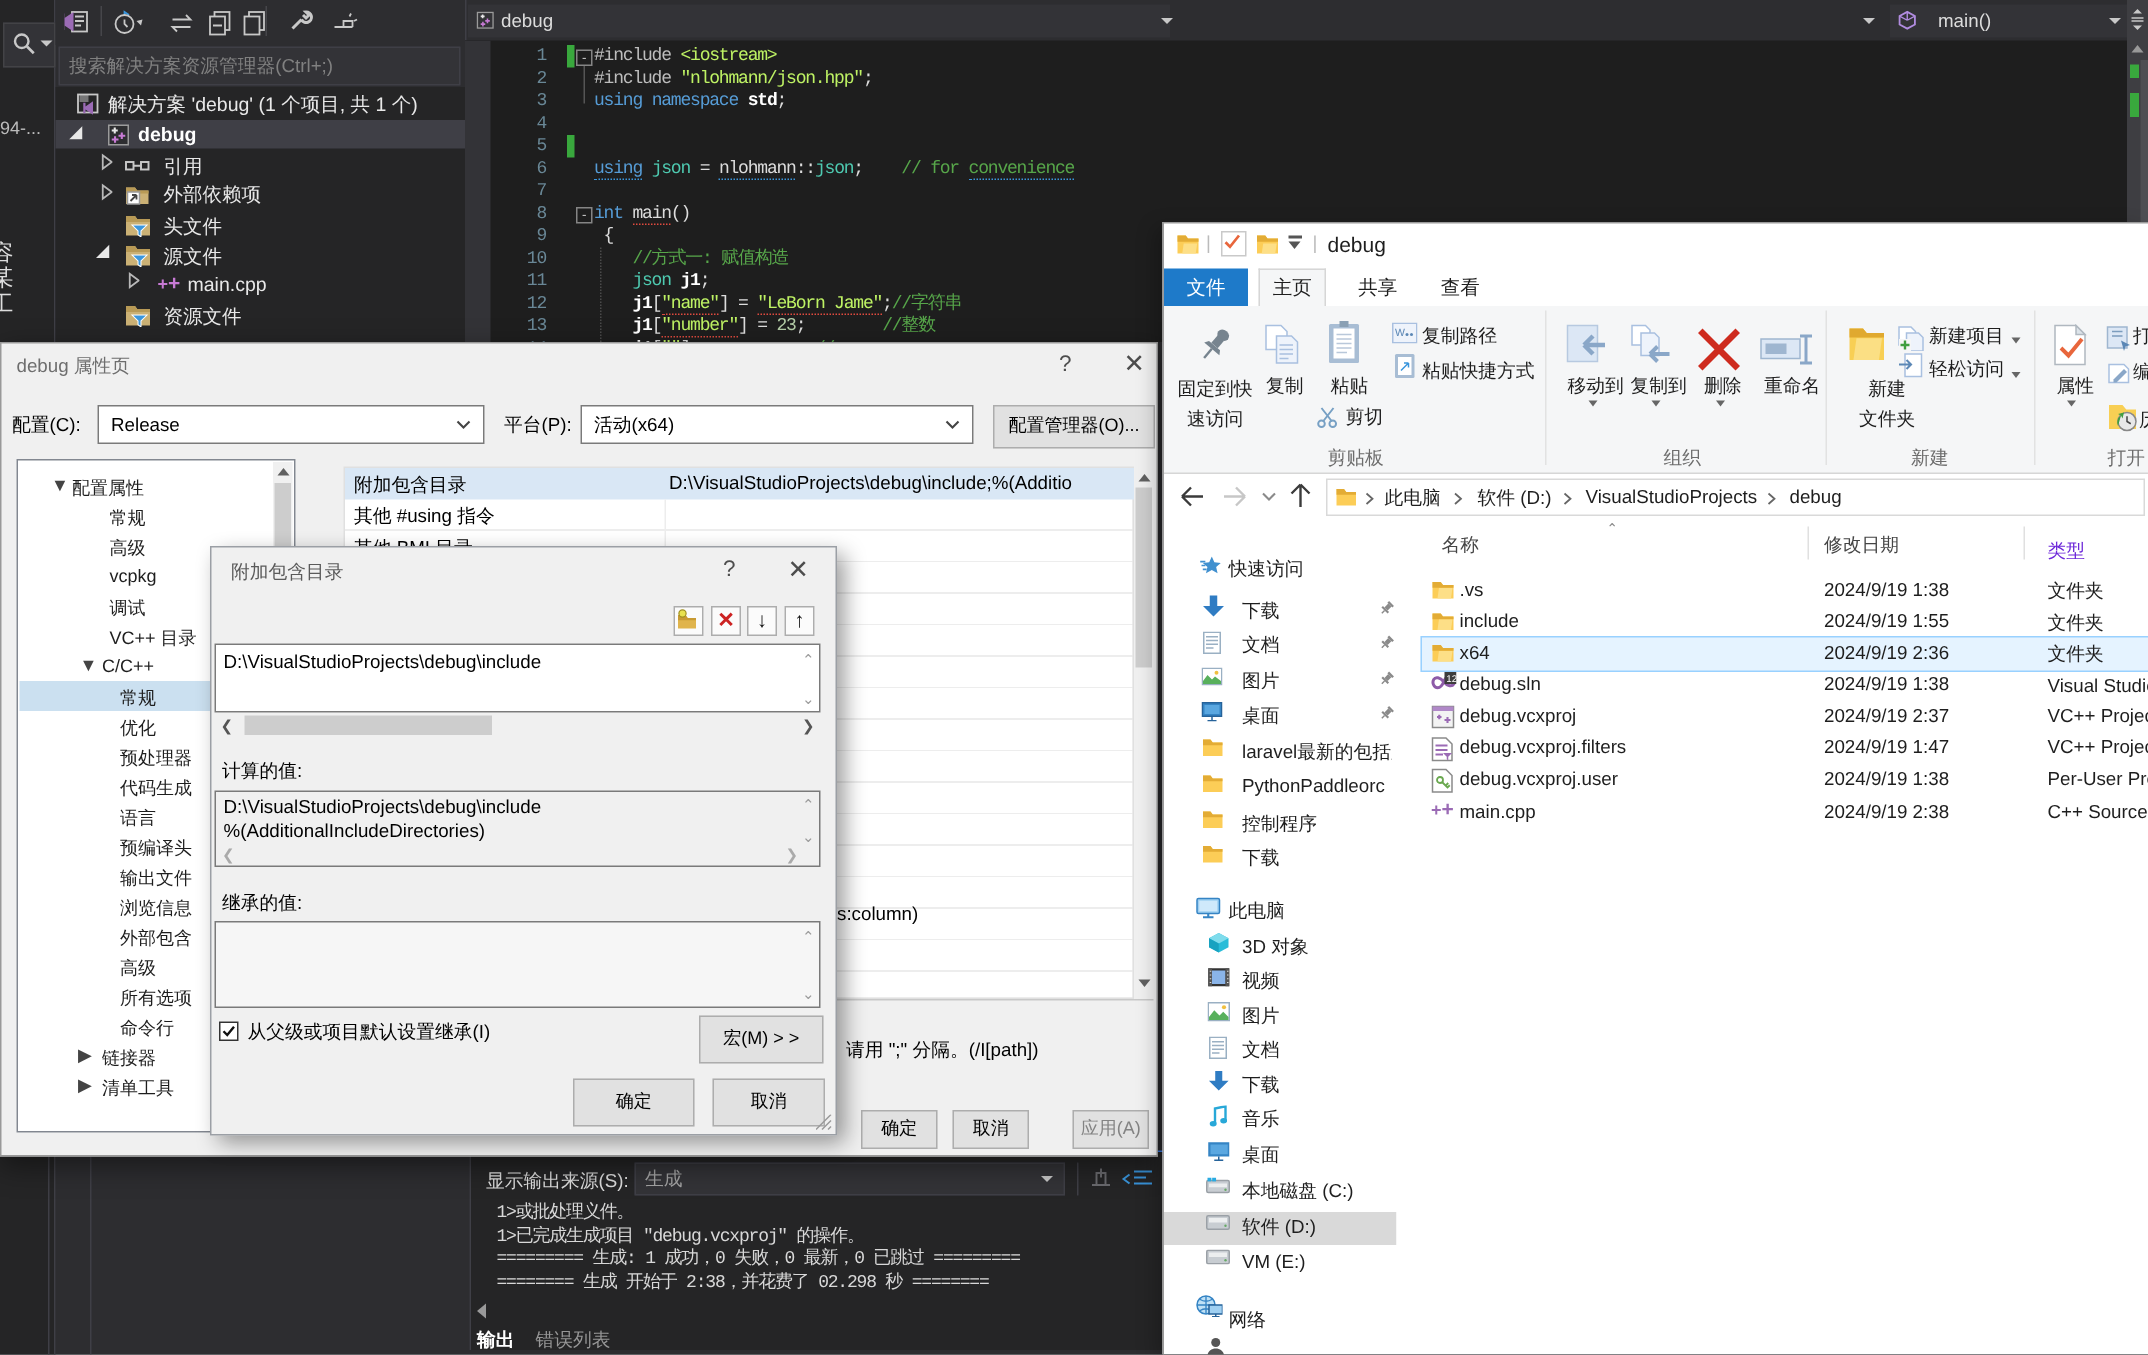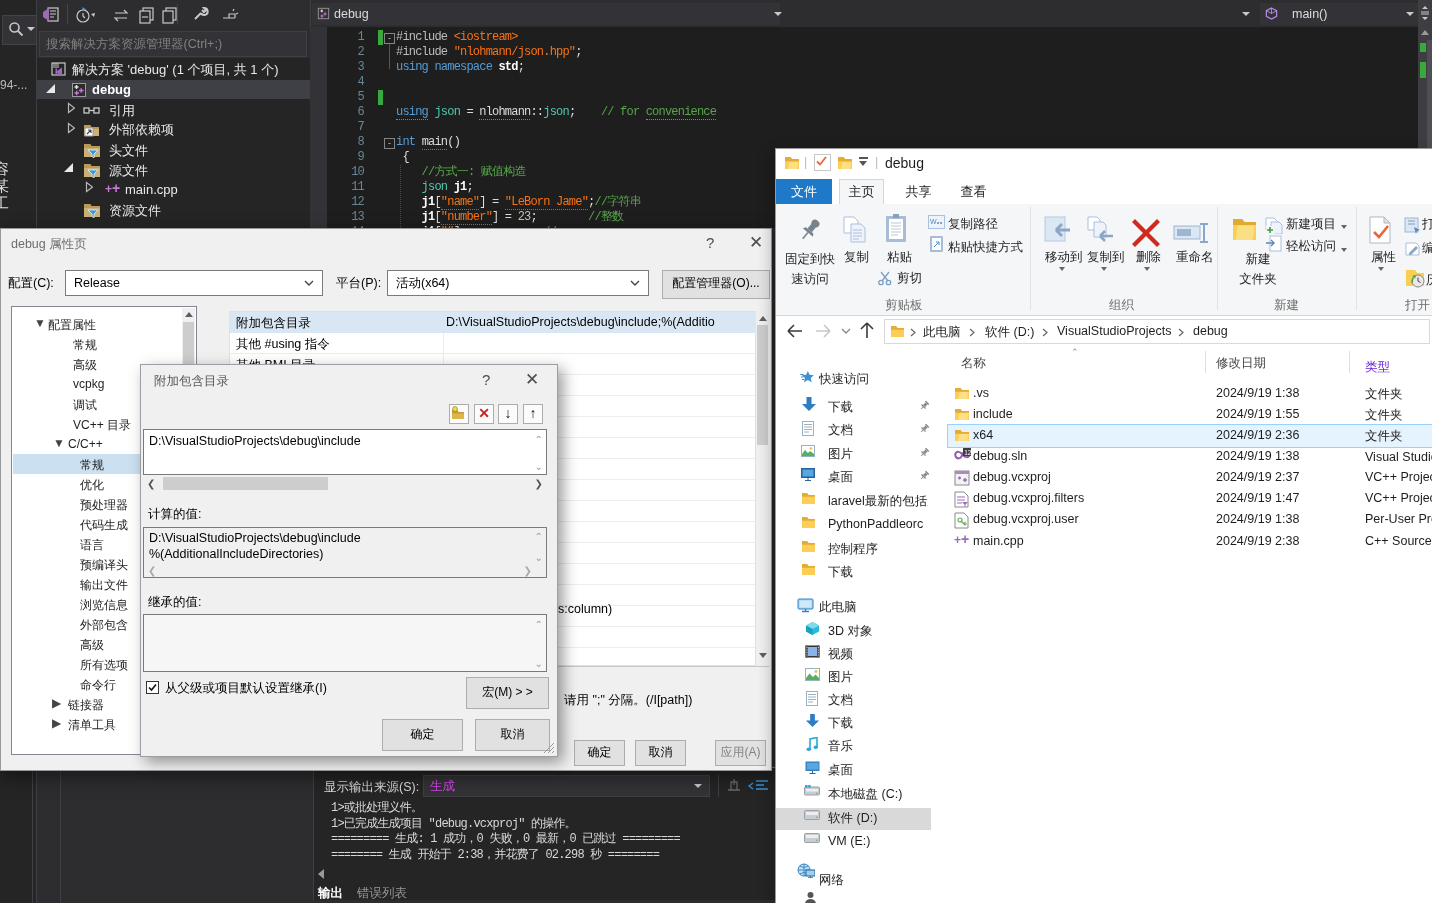--- a/index.html
+++ b/index.html
@@ -1,18 +1,18 @@
 <!DOCTYPE html>
 <html><head><meta charset="utf-8">
 <style>
 html,body{margin:0;padding:0}
 #root{position:relative;width:1432px;height:903px;overflow:hidden;background:#2d2d30;font-family:"Liberation Sans",sans-serif;-webkit-font-smoothing:antialiased}
 .a{position:absolute}
 .code{font-family:"Liberation Mono",monospace;font-size:12px;letter-spacing:-0.8px;white-space:pre;color:#dcdcdc}
-.k{color:#569cd6}.t{color:#4ec9b0}.s{color:#f97316}.c{color:#57a64a}.n{color:#b5cea8}.pp{color:#bdbdbd}.w{color:#dcdcdc}.b{font-weight:bold;color:#fff}
+.k{color:#569cd6}.t{color:#4ec9b0}.s{color:#bef264}.c{color:#57a64a}.n{color:#b5cea8}.pp{color:#bdbdbd}.w{color:#dcdcdc}.b{font-weight:bold;color:#fff}
 .sq{border-bottom:1px dotted #3a96dd}
 .sqr{border-bottom:1px dotted #e04a3f}
 .dlgbtn{position:absolute;background:#e1e1e1;border:1px solid #adadad;font-size:12px;color:#000;text-align:center}
 .tree12{font-size:12px;color:#1e1e1e}
 .grey{color:#6d6d6d}
 </style></head><body>
 <div id="root">
 
 <div class="a" style="left:0;top:0;width:36px;height:903px;background:#252526;border-right:1px solid #3f3f46"></div>
 <div class="a" style="left:2px;top:15px;width:33px;height:28px;background:#333337;border:1px solid #434346"></div>
@@ -174,21 +174,21 @@
         <path d="M1 6h8M1 8h8" stroke="#c8c8c8" stroke-width="1"></path>
       </svg>
  <div class="a" style="left:3px;top:30px;width:0;height:0;border-left:4px solid transparent;border-right:4px solid transparent;border-bottom:5px solid #999"></div>
  <div class="a" style="left:2px;top:43px;width:6px;height:9px;background:#39a83d"></div>
  <div class="a" style="left:2px;top:62px;width:6px;height:16px;background:#39a83d"></div>
  <div class="a" style="left:9px;top:40px;width:5px;height:110px;background:#4f4f53"></div>
 </div>
 
 <div class="a" id="vsoutput" style="left:313px;top:767px;width:467px;height:132px;background:#252526;border-left:1px solid #3f3f46;border-top:1px solid #3b82f6;overflow:hidden">
  <div class="a" style="left:10px;top:11px;color:#dcdcdc;font-size:12.5px">显示输出来源(S):</div>
- <div class="a" style="left:109px;top:7px;width:287px;height:22px;background:#333337;border:1px solid #3f3f46;box-sizing:border-box;color:#d946ef;font-size:12.5px;line-height:20px"><span style="margin-left:6px">生成</span>
+ <div class="a" style="left:109px;top:7px;width:287px;height:22px;background:#333337;border:1px solid #3f3f46;box-sizing:border-box;color:#a3a3a3;font-size:12.5px;line-height:20px"><span style="margin-left:6px">生成</span>
   <div class="a" style="right:7px;top:8px;width:0;height:0;border-left:4px solid transparent;border-right:4px solid transparent;border-top:4px solid #c8c8c8"></div>
  </div>
  <div class="a" style="left:404px;top:7px;width:1px;height:22px;background:#3f3f46"></div>
  <svg class="a" style="left:412px;top:9px" width="44" height="18" viewBox="0 0 44 18">
         <g stroke="#6a6a6e" fill="none" stroke-width="1.3">
           <path d="M2 13h12M5 13V5h6v8M8 2v6"></path>
           <path d="M30 4h12M30 8h8M30 12h12" stroke="#3a96dd"></path>
           <path d="M27 6l-4 3 4 3" stroke="#3a96dd"></path>
         </g>
       </svg>

